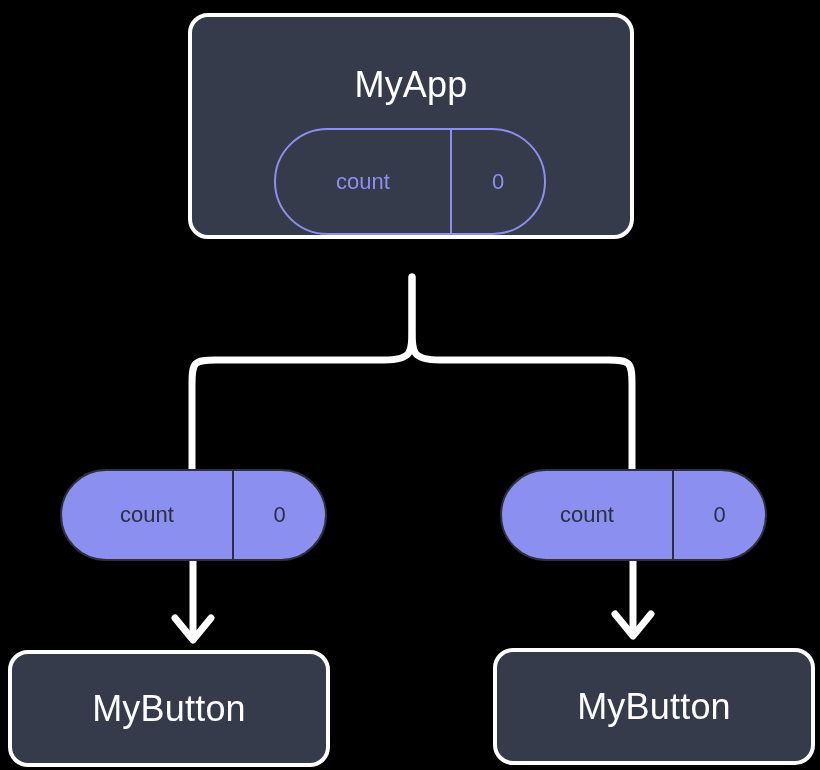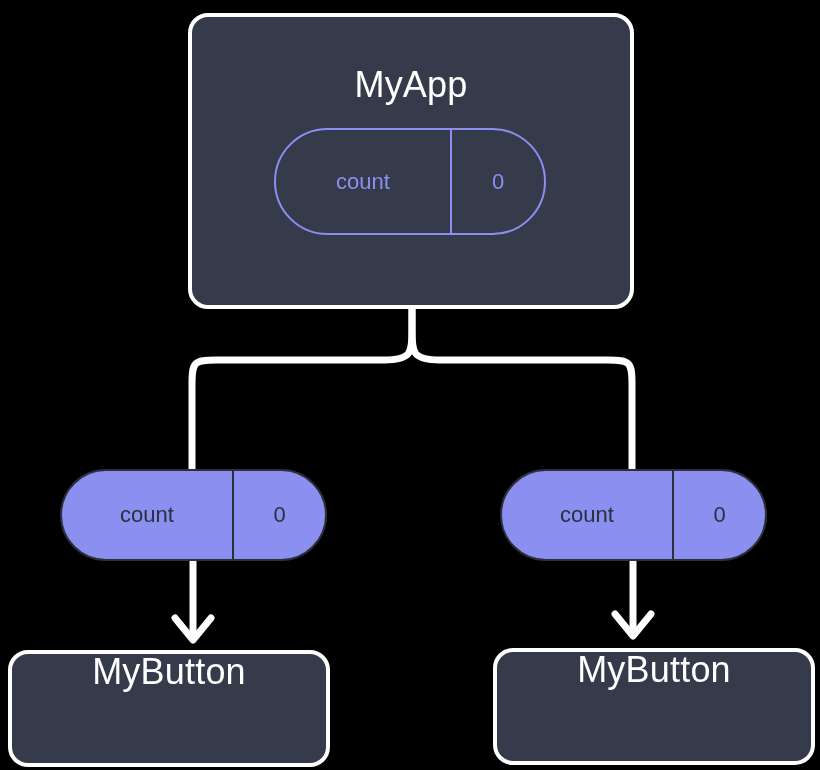--- a/index.html
+++ b/index.html
@@ -29,21 +29,21 @@
   }
 
   
   .comp-box {
     position: absolute;
     box-sizing: border-box;
     background: #353b4a;
     border: 4px solid #ffffff;
     border-radius: 20px;
     display: flex;
-    align-items: flex-start;
+    align-items: center;
     justify-content: center;
   }
   .comp-box.root {
     align-items: flex-start;
     justify-content: center;
   }
   .comp-title {
     color: #ffffff;
     font-size: 36px;
     line-height: 1;
@@ -113,21 +113,21 @@
     <path d="M 412 277 L 412 330 C 412 352 412 360 440 360 L 608 360 C 630 360 632 362 632 384 L 632 470" fill="none" stroke="#ffffff" stroke-width="7" stroke-linecap="round" stroke-linejoin="round"></path>
     <path d="M 412 277 L 412 330 C 412 352 412 360 384 360 L 216 360 C 194 360 192 362 192 384 L 192 470" fill="none" stroke="#ffffff" stroke-width="7" stroke-linecap="round" stroke-linejoin="round"></path>
 
     <line x1="193" y1="560" x2="193" y2="634" stroke="#ffffff" stroke-width="7" stroke-linecap="butt"></line>
     <polyline points="175,618 193,640 211,618" fill="none" stroke="#ffffff" stroke-width="7" stroke-linecap="round" stroke-linejoin="round"></polyline>
 
     <line x1="633" y1="560" x2="633" y2="630" stroke="#ffffff" stroke-width="7" stroke-linecap="butt"></line>
     <polyline points="615,614 633,636 651,614" fill="none" stroke="#ffffff" stroke-width="7" stroke-linecap="round" stroke-linejoin="round"></polyline>
   </svg>
 
-  <div class="comp-box root" style="left:188px; top:13px; width:446px; height:296px;">
+  <div class="comp-box root" style="left:188px; top:13px; width:446px; height:226px;">
     <span class="comp-title root-title">MyApp</span>
   </div>
 
   <div class="pill outlined" style="left:274px; top:128px; width:272px; height:107px;">
     <span class="pill-key">count</span>
     <span class="pill-val">0</span>
   </div>
 
   <div class="pill filled" style="left:60px; top:469px; width:267px; height:92px;">
     <span class="pill-key">count</span>

